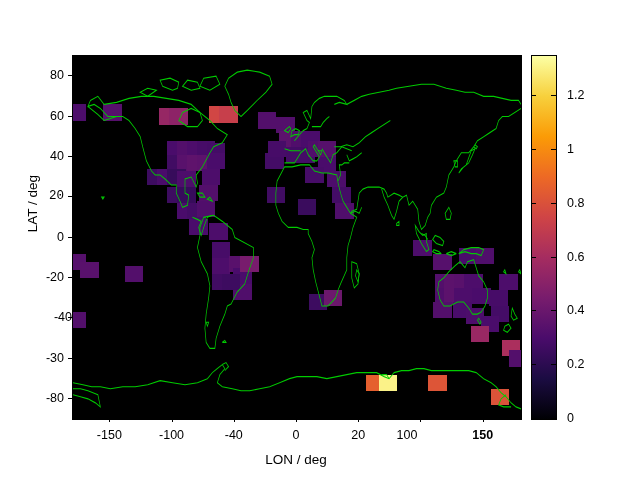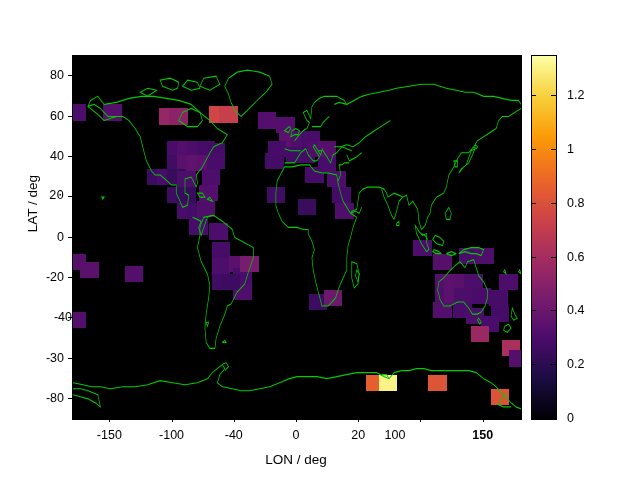--- a/index.html
+++ b/index.html
@@ -310,21 +310,21 @@
       <div class="tick-x" style="left: 109.333px; top: 428px;">-150</div>
       <div class="tickmark-x" style="left: 171.556px; top: 418px;"></div>
       <div class="tick-x" style="left: 171.556px; top: 428px;">-100</div>
       <div class="tickmark-x" style="left: 233.778px; top: 418px;"></div>
       <div class="tick-x" style="left: 233.778px; top: 428px;">-40</div>
       <div class="tickmark-x" style="left: 296px; top: 418px;"></div>
       <div class="tick-x" style="left: 296px; top: 428px;">0</div>
       <div class="tickmark-x" style="left: 358.222px; top: 418px;"></div>
       <div class="tick-x" style="left: 358.222px; top: 428px;">20</div>
       <div class="tickmark-x" style="left: 420.444px; top: 418px;"></div>
-      <div class="tick-x" style="left: 395px; top: 428px;">100</div>
+      <div class="tick-x" style="left: 407px; top: 428px;">100</div>
       <div class="tickmark-x" style="left: 482.667px; top: 418px;"></div>
       <div class="tick-x" style="left: 482.667px; top: 428px; font-weight: bold;">150</div>
       <div class="tickmark-y" style="left: 68px; top: 75.1667px;"></div>
       <div class="tick-y" style="left: 10px; width: 54px; top: 75.1667px;">80</div>
       <div class="tickmark-y" style="left: 68px; top: 115.5px;"></div>
       <div class="tick-y" style="left: 10px; width: 54px; top: 115.5px;">60</div>
       <div class="tickmark-y" style="left: 68px; top: 155.833px;"></div>
       <div class="tick-y" style="left: 10px; width: 54px; top: 155.833px;">40</div>
       <div class="tickmark-y" style="left: 68px; top: 196.167px;"></div>
       <div class="tick-y" style="left: 10px; width: 54px; top: 196.167px; font-family: Liberation Mono, monospace;">20</div>

